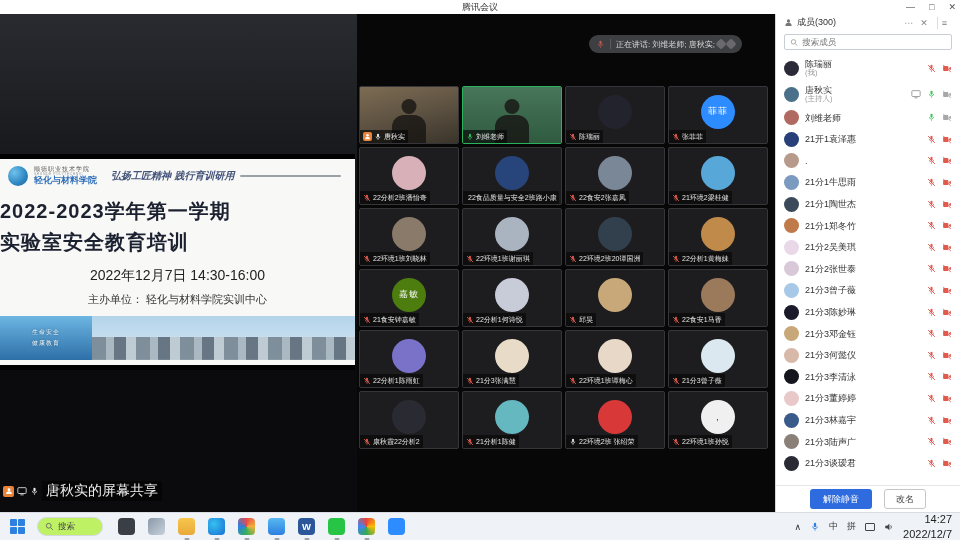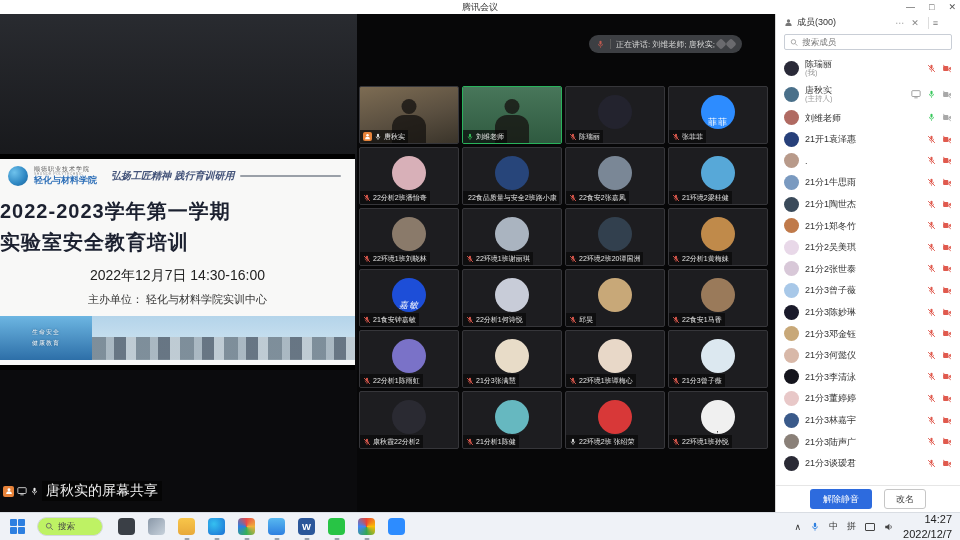--- a/index.html
+++ b/index.html
@@ -46,37 +46,37 @@
   .speak-pill{position:absolute;top:21px;right:33px;height:18px;background:#3d3f43;border-radius:9px;display:flex;align-items:center;gap:5px;padding:0 7px;z-index:4;}
   .speak-pill .txt{font-size:8px;color:#d6d6d6;white-space:nowrap;}
   .pill-div{width:1px;height:10px;background:#5a5a5a;}
   .pill-diamond{width:8px;height:8px;background:#6a6a6e;border-radius:2px;transform:rotate(45deg);margin-left:-3px;}
   .tiles{position:absolute;top:72px;left:2px;display:grid;grid-template-columns:repeat(4,100px);grid-auto-rows:58px;gap:3px;}
   .tile{position:relative;background:#1d1d20;border:1px solid #36363a;border-radius:2px;overflow:hidden;}
   .tile.speaking{border:1.5px solid #29b35c;}
   .tile-video{position:absolute;left:0;top:0;right:0;bottom:0;}
   .figure::before{content:"";position:absolute;left:50%;top:22%;width:15px;height:15px;border-radius:50%;background:rgba(22,20,18,.8);transform:translateX(-50%);}
   .figure::after{content:"";position:absolute;left:50%;top:50%;width:34px;height:28px;border-radius:12px 12px 0 0;background:rgba(22,20,18,.8);transform:translateX(-50%);}
-  .t-avatar{position:absolute;left:50%;top:44%;transform:translate(-50%,-50%);width:34px;height:34px;border-radius:50%;display:flex;align-items:flex-end;justify-content:center;font-size:9px;color:#fff;letter-spacing:1px;}
+  .t-avatar{position:absolute;left:50%;top:44%;transform:translate(-50%,-50%);width:34px;height:34px;border-radius:50%;display:flex;align-items:center;justify-content:center;font-size:9px;color:#fff;letter-spacing:1px;}
   .tile-label{position:absolute;left:0;bottom:0;max-width:98%;display:flex;align-items:center;gap:2px;background:rgba(8,8,8,.68);padding:1.5px 3px;font-size:7px;color:#e6e6e6;white-space:nowrap;overflow:hidden;z-index:3;}
 
   
   svg.ic{display:block;}
   .slash{display:none;}
   .mic-muted{color:#e05a4e;} .mic-muted .slash{display:block;}
   .mic-on{color:#f0f0f0;}
   .mic-green{color:#35c75a;}
   .mic-none{display:none;}
   .cam-red{color:#e05a4e;} .cam-red .slash{display:block;}
   .cam-gray{color:#a8a8a8;} .cam-gray .slash{display:block;}
   .screen-gray{color:#8f8f8f;}
 
   
   .members-panel{position:absolute;right:0;top:0;width:185px;height:100%;background:#fff;display:flex;flex-direction:column;border-left:1px solid #d8d8d8;}
-  .panel-header{height:17px;flex:none;display:flex;align-items:center;padding:0 18px 0 8px;font-size:9px;color:#333;}
+  .panel-header{height:17px;flex:none;display:flex;align-items:center;padding:0 9px 0 8px;font-size:9px;color:#333;}
   .panel-header .ph-title{margin-left:4px;}
   .ph-right{margin-left:auto;display:flex;align-items:center;gap:7px;color:#888;font-size:9px;}
   .ph-menu{border-left:1px solid #ddd;padding:1px 4px;margin-left:2px;color:#777;}
   .panel-search{flex:none;margin:3px 8px 2px 8px;height:16px;border:1px solid #c9ced6;border-radius:2px;background:#fff;display:flex;align-items:center;gap:4px;padding:0 5px;}
   .panel-search input{border:0;outline:0;padding:0;width:100%;font-size:8.5px;color:#333;font-family:"Liberation Sans",sans-serif;background:transparent;}
   .member-list{flex:1;overflow:hidden;padding-top:3px;}
   .member-row{display:flex;align-items:center;height:21.6px;padding:0 8px;gap:6px;}
   .member-row.tall{height:26px;}
   .m-avatar{width:15px;height:15px;border-radius:50%;flex:none;}
   .m-names{display:flex;flex-direction:column;line-height:1.15;min-width:0;}
@@ -378,21 +378,21 @@
                 <path d="M3.2 5.2a2.8 2.8 0 0 0 5.6 0" fill="none" stroke="currentColor" stroke-width="1"></path>
                 <line x1="6" y1="8.6" x2="6" y2="10.4" stroke="currentColor" stroke-width="1"></line>
                 <line class="slash" x1="1.5" y1="1.5" x2="10.5" y2="10.5" stroke="currentColor" stroke-width="1.3"></line>
               </svg>
               <span>22分析1黄梅妹</span>
             </div>
           </div>
 
           <div class="tile">
 
-            <div class="t-avatar" style="background: #1d4ed8; font-style: italic;">
+            <div class="t-avatar" style="background: #4d7c0f;">
               <span>嘉敏</span>
             </div>
             <div class="tile-label">
 
               <svg class="ic mic-muted" width="8" height="8" viewBox="0 0 12 12">
                 <rect x="4.6" y="1" width="2.8" height="5.2" rx="1.4" fill="currentColor"></rect>
                 <path d="M3.2 5.2a2.8 2.8 0 0 0 5.6 0" fill="none" stroke="currentColor" stroke-width="1"></path>
                 <line x1="6" y1="8.6" x2="6" y2="10.4" stroke="currentColor" stroke-width="1"></line>
                 <line class="slash" x1="1.5" y1="1.5" x2="10.5" y2="10.5" stroke="currentColor" stroke-width="1.3"></line>
               </svg>

